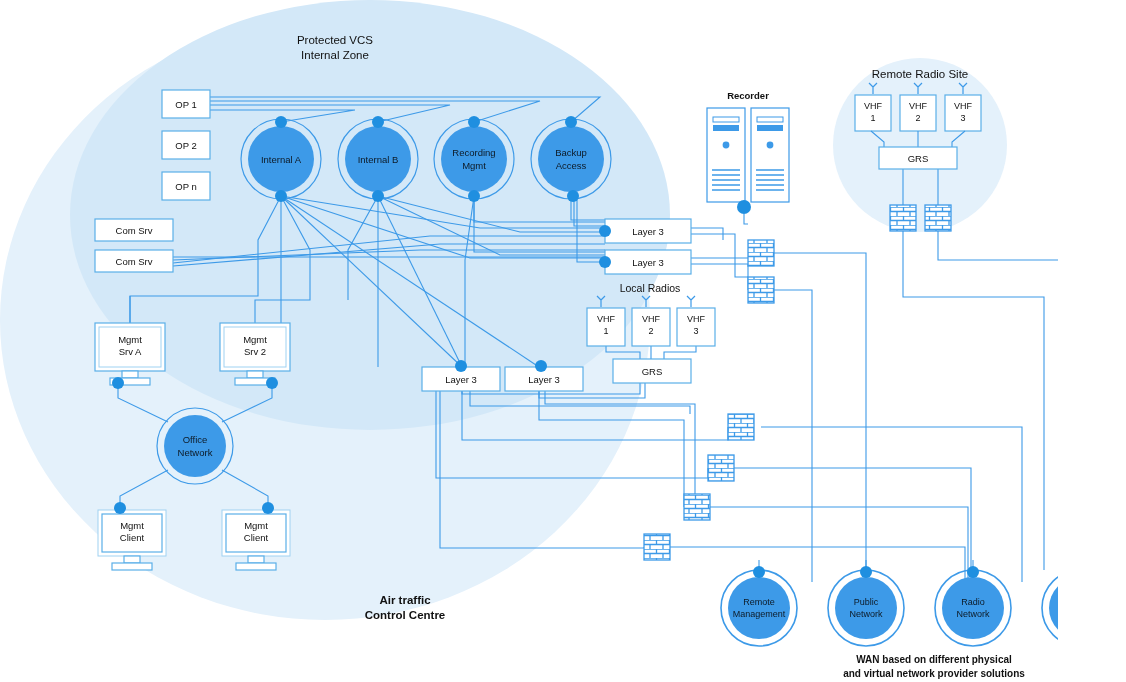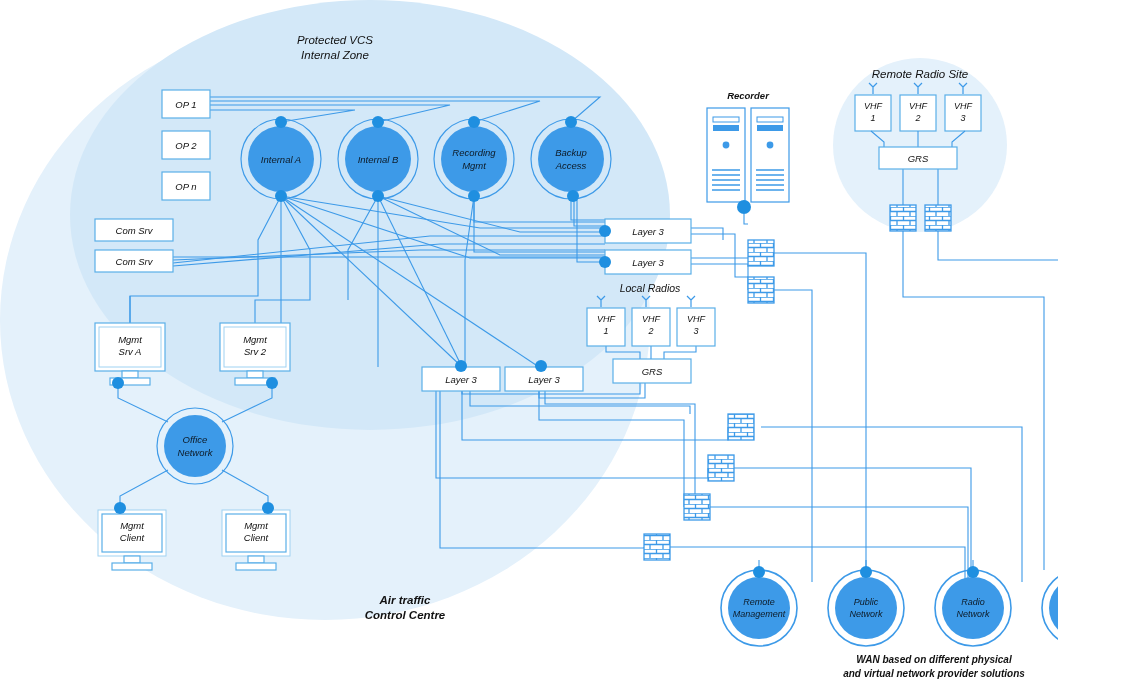--- a/index.html
+++ b/index.html
@@ -1,17 +1,17 @@
 <!DOCTYPE html>
 <html><head>
 <meta charset="utf-8">
 <style>
   html,body{margin:0;padding:0;background:#ffffff;}
   body{font-family:"Liberation Sans",sans-serif;}
-  #stage{position:relative;width:1058px;height:682px;overflow:hidden;background:#fff;font-style:italic;}
+  #stage{position:relative;width:1058px;height:682px;overflow:hidden;background:#fff;}
   #stage svg{position:absolute;left:0;top:0;}
   .lbl{font-family:"Liberation Sans",sans-serif;}
 </style>
 </head>
 <body>
 
 <div id="stage">
   <svg width="1126" height="682" viewBox="0 0 1126 682" xmlns="http://www.w3.org/2000/svg">
     <defs>
       <pattern id="brick" width="13" height="9" patternUnits="userSpaceOnUse">

